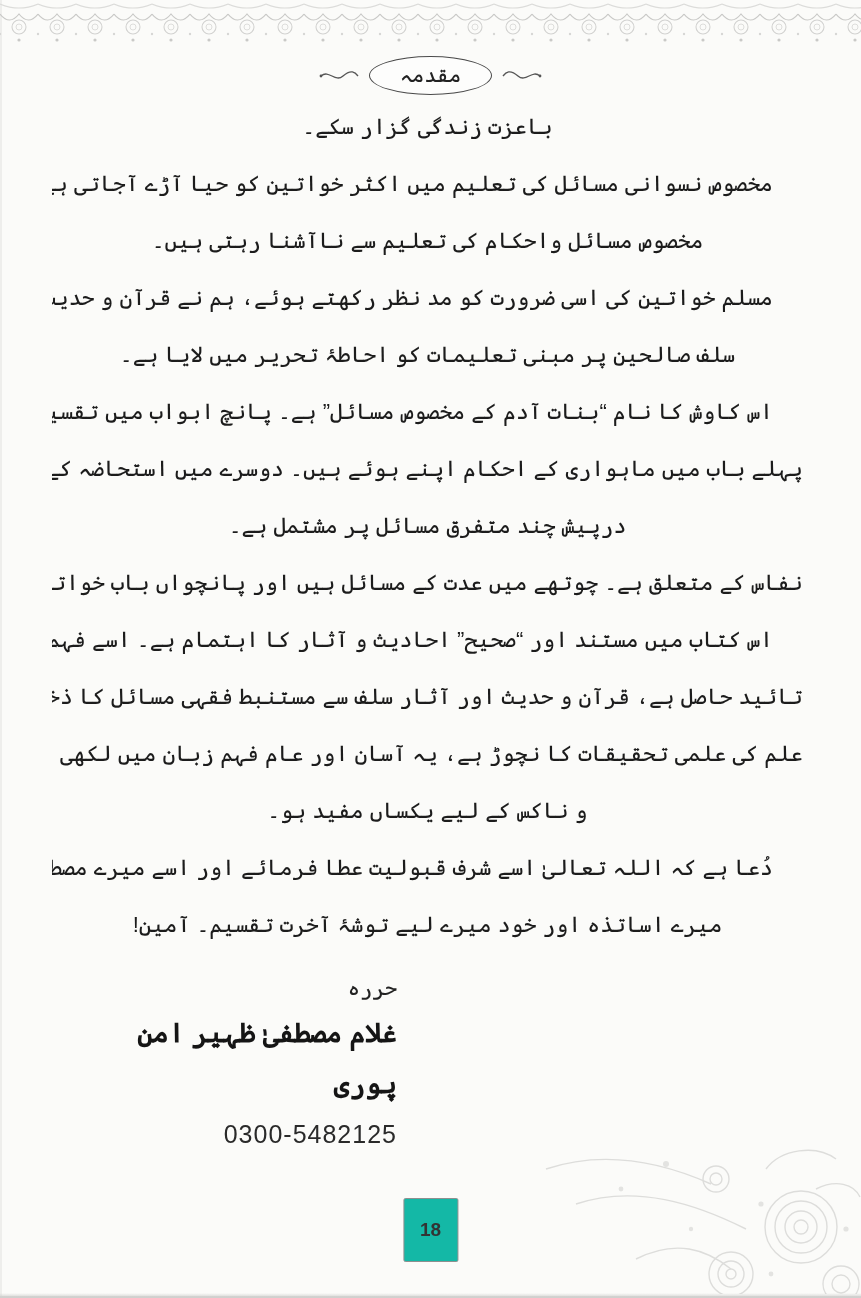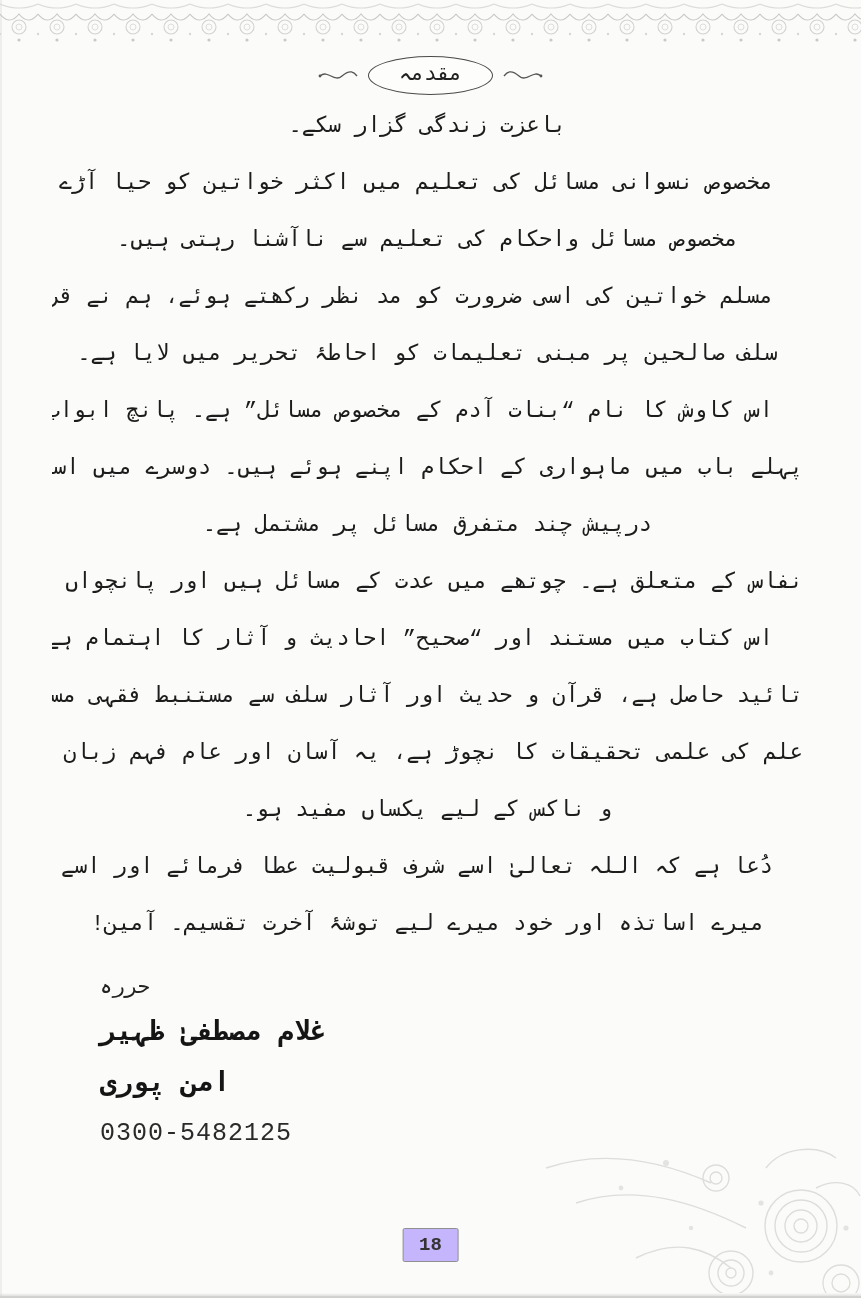--- a/index.html
+++ b/index.html
@@ -3,21 +3,21 @@
 <meta charset="utf-8">
 <style>
   html, body { margin: 0; padding: 0; background: #e9e9e7; }
   .page {
     position: relative;
     width: 861px;
     height: 1298px;
     margin: 0 auto;
     background: #fbfbf9;
     overflow: hidden;
-    font-family: Liberation Mono, monospace;
+    font-family: Liberation Sans, sans-serif;
     color: #1c1c1c;
     box-shadow: inset 0 -2px 0 #d8d8d6, inset 2px 0 0 #eeeeec;
   }
 
   
   .lace { position: absolute; top: 0; left: 0; width: 861px; height: 46px; }
 
   
   .header {
     position: absolute;
@@ -53,42 +53,42 @@
     line-height: 57px;
     letter-spacing: 0.2px;
     text-align: center;
   }
   .text-line.indent { padding-right: 30px; }
 
   
   .signature {
     position: absolute;
     top: 968px;
-    left: 100px;
+    left: 112px;
     width: 285px;
     direction: rtl;
-    text-align: left;
+    text-align: right;
   }
   .sig-label  { font-size: 21px; line-height: 40px; color: #222; }
   .sig-name   { font-size: 27px; line-height: 51px; font-weight: 600; color: #151515; }
   .sig-phone  { direction: ltr; font-size: 25px; line-height: 48px; letter-spacing: 1px; color: #2a2a2a; }
 
   
   .floral { position: absolute; right: 0; bottom: 0; }
 
   
   .page-number-box {
     position: absolute;
     left: 50%;
     transform: translateX(-50%);
     bottom: 36px;
     border: 1.5px solid #8f8f8f;
     border-radius: 2px;
-    background: #c4b5fd;
-    padding: 5px 16px;
+    background: #14b8a6;
+    padding: 20px 16px;
     font-size: 19px;
     font-weight: bold;
     color: #333;
   }
 
   .bottom-edge {
     position: absolute; left: 0; bottom: 0; width: 100%; height: 5px;
     background: linear-gradient(to bottom, rgba(0,0,0,0), #cfcfcd);
   }
 </style>

